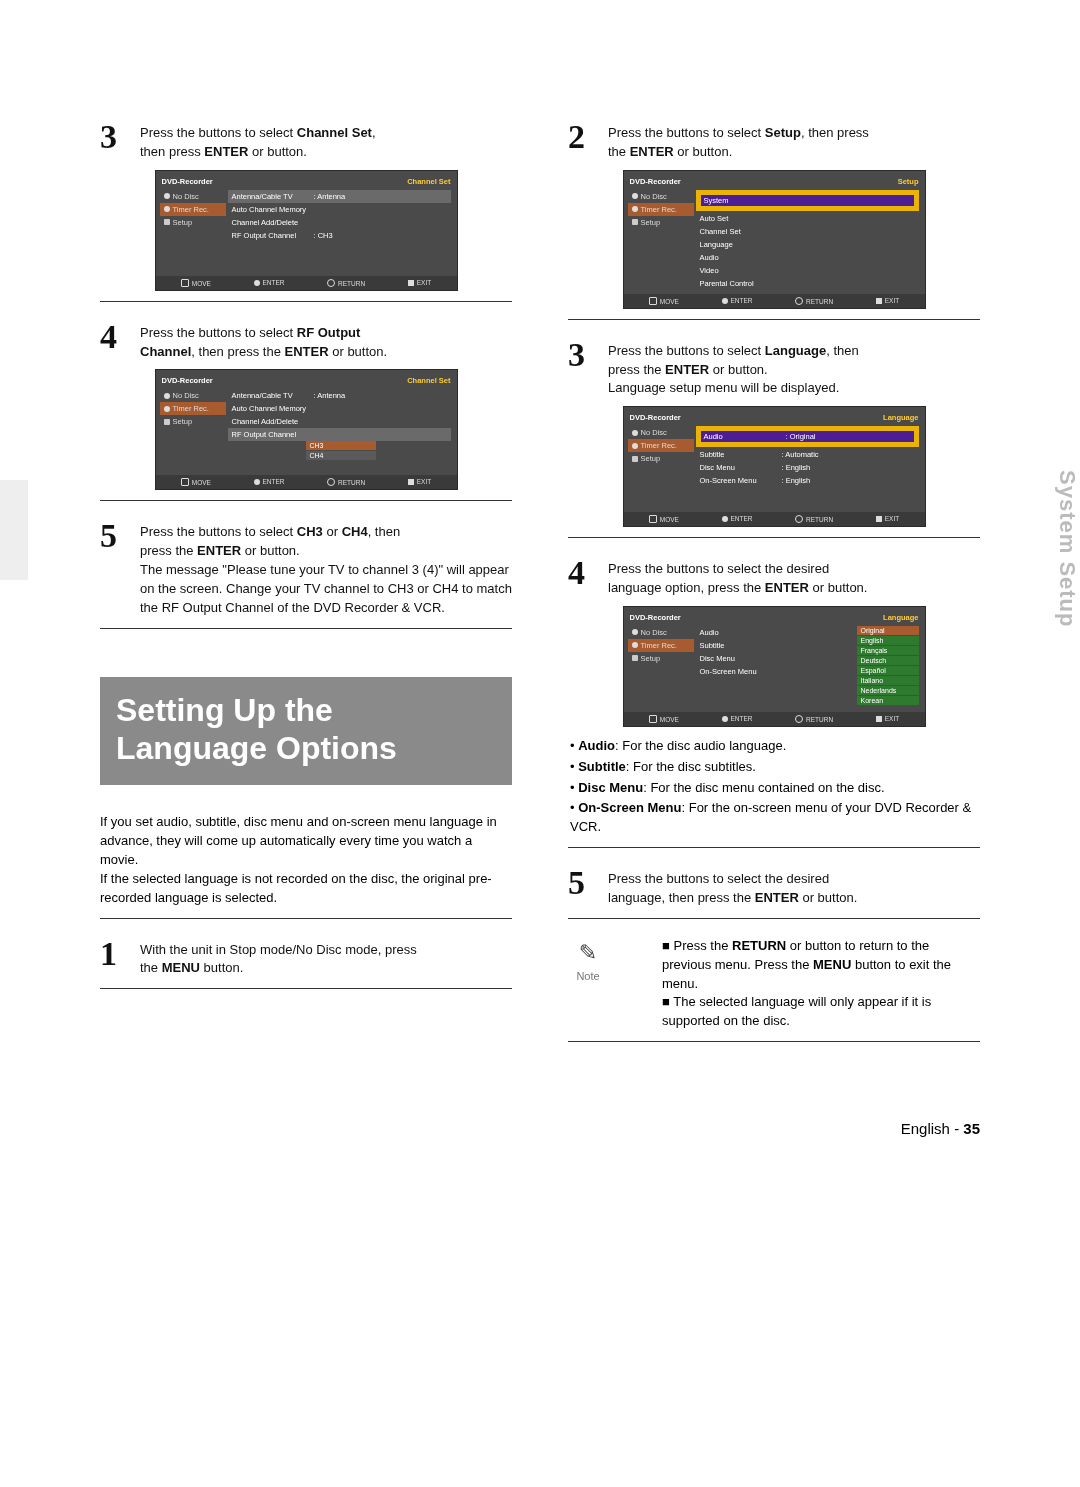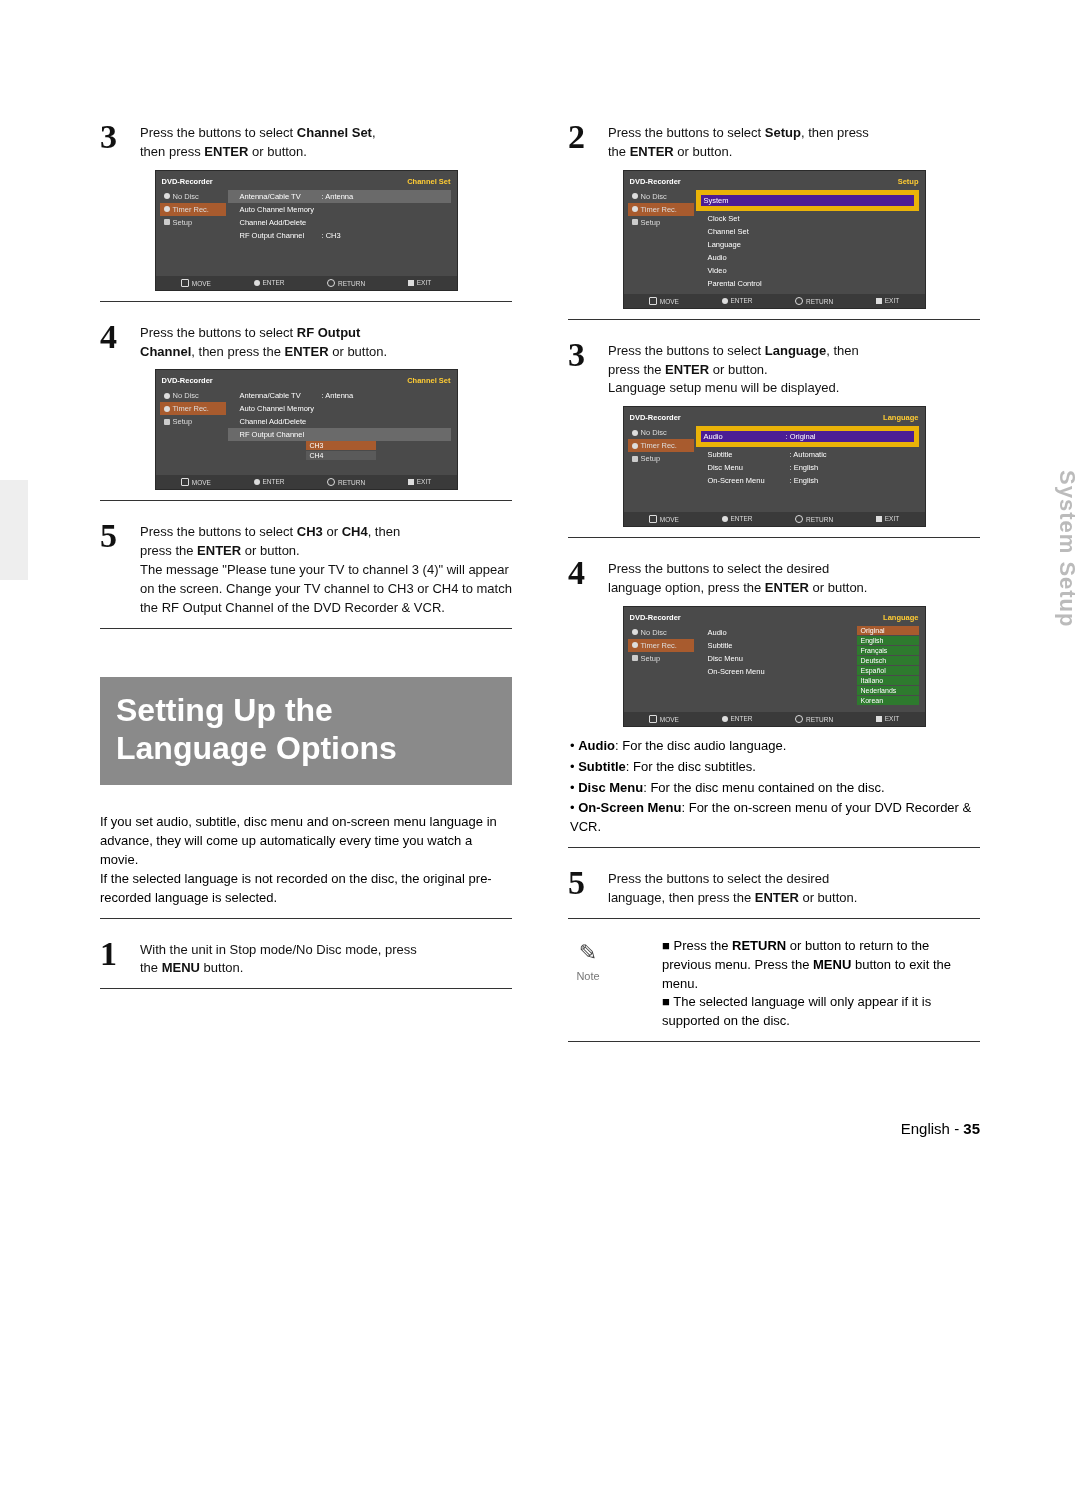--- a/index.html
+++ b/index.html
@@ -95,21 +95,21 @@
     color:#ddd;
   }
   .ln .ico { width:6px; height:6px; border-radius:50%; background:#ddd; display:inline-block; flex:none; }
   .ln.sel { background:#a85b2e; color:#fff; }
   .ln.gear .ico { border-radius:1px; background:#ccc; }
   .osd .content {
     flex: 1;
     padding: 0 6px 4px 2px;
   }
   .osd .row {
-    padding: 2px 12px;
+    padding: 2px 4px;
     display:flex;
     gap: 6px;
   }
   .osd .row .k { min-width: 76px; }
   .osd .row.hi { background:#6a6a6a; }
   .osd .row.box { border:5px solid #eab308; background:#4c1d95; padding:1px 3px; margin-bottom:1px; }
   .osd .drop {
     margin-left: 78px;
     width: 70px;
   }
@@ -342,21 +342,21 @@
             <div class="ln gear">
                   <span class="ico"></span>
                   <span>Setup</span>
                 </div>
           </div>
           <div class="content">
             <div class="row box">
                   <span>System</span>
                 </div>
             <div class="row">
-                  <span>Clock Set</span>
+                  <span>Auto Set</span>
                 </div>
             <div class="row">
                   <span>Channel Set</span>
                 </div>
             <div class="row">
                   <span>Language</span>
                 </div>
             <div class="row">
                   <span>Audio</span>
                 </div>

